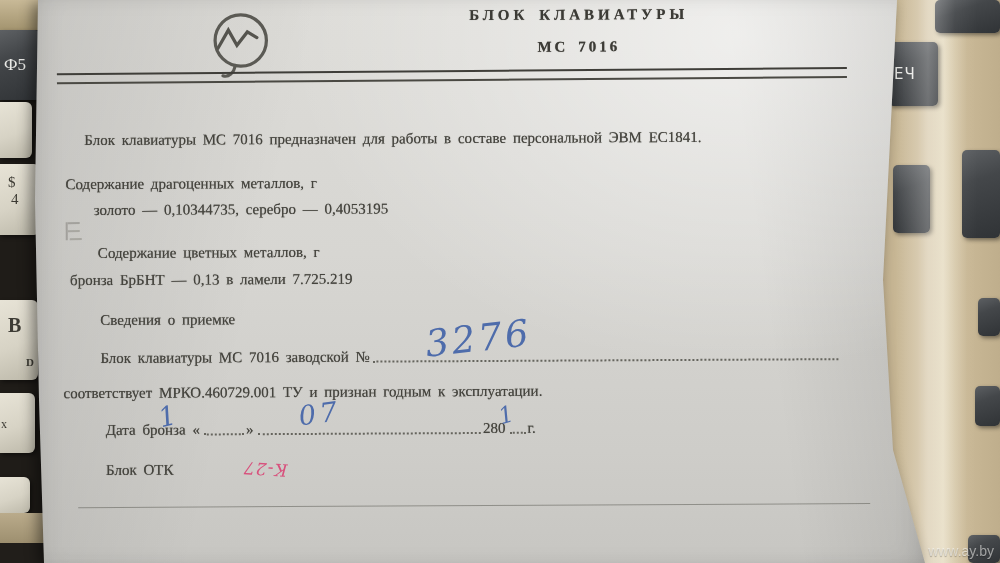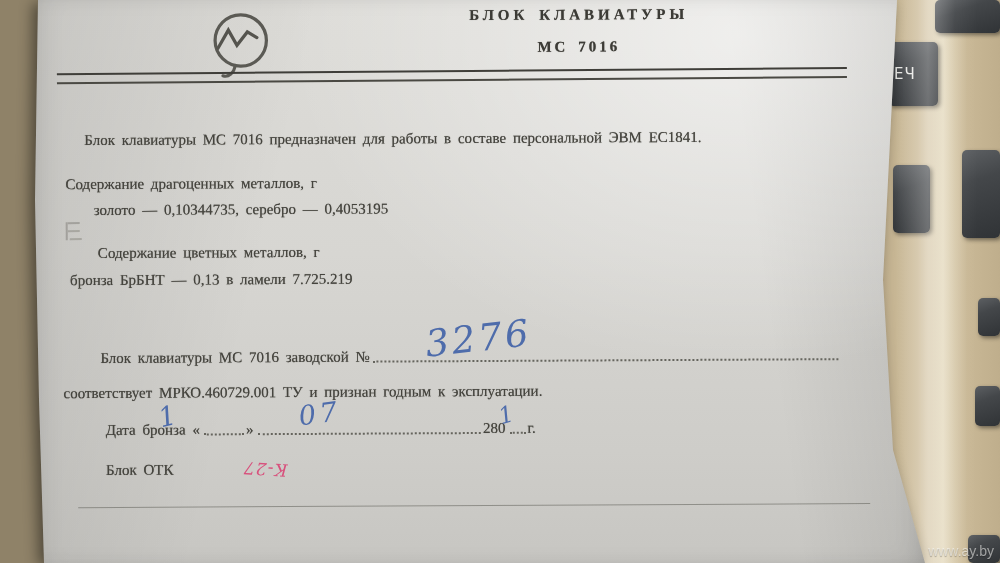--- a/index.html
+++ b/index.html
@@ -97,20 +97,41 @@
                 box-shadow:0 8px 0 #6a695f, 2px 16px 0 #6a695f;}
 
   .watermark{position:absolute;right:6px;bottom:4px;font-family:"Liberation Sans",sans-serif;
              font-size:14px;color:rgba(252,252,250,.55);text-shadow:0 1px 1px rgba(0,0,0,.25);}
 </style>
 </head>
 <body>
 
 <div class="scene">
 
+  <div class="deck deck-left">
+    <div class="sliver sliver-top"></div>
+    <div class="key key-dark k-f5">
+      <span>Ф5</span>
+    </div>
+    <div class="key key-light k-blank1"></div>
+    <div class="key key-light k-s4">
+      <span>$</span>
+      <span class="sub">4</span>
+    </div>
+    <div class="key key-light k-vd">
+      <span class="main">В</span>
+      <span class="sub">D</span>
+    </div>
+    <div class="key key-light k-x">
+      <span class="main">х</span>
+    </div>
+    <div class="key key-light k-blank2"></div>
+    <div class="sliver sliver-bot"></div>
+    <div class="strip-bot"></div>
+  </div>
 
   <div class="deck deck-right">
     <div class="key key-dark k-corner"></div>
     <div class="key key-dark k-ech">
       <span>ЕЧ</span>
     </div>
     <div class="key key-dark k-r3"></div>
     <div class="key key-dark k-r4"></div>
     <div class="key key-dark k-r5"></div>
     <div class="key key-dark k-r6"></div>
@@ -135,20 +156,21 @@
         <div class="t intro">Блок клавиатуры МС 7016 предназначен для работы в составе персональной ЭВМ ЕС1841.</div>
 
         <div class="t h-prec">Содержание драгоценных металлов, г</div>
         <div class="t v-prec">золото — 0,10344735, серебро — 0,4053195</div>
 
         <div class="pencil"></div>
 
         <div class="t h-nonf">Содержание цветных металлов, г</div>
         <div class="t v-nonf">бронза БрБНТ — 0,13 в ламели 7.725.219</div>
 
+        <div class="t h-acc">Сведения о приемке</div>
 
         <div class="t serial-row">
           <span>Блок клавиатуры МС 7016 заводской №</span>
           <span class="dotfill"></span>
         </div>
         <div class="hw hw-serial">3276</div>
 
         <div class="t conf">соответствует МРКО.460729.001 ТУ и признан годным к эксплуатации.</div>
 
         <div class="t date-row">

